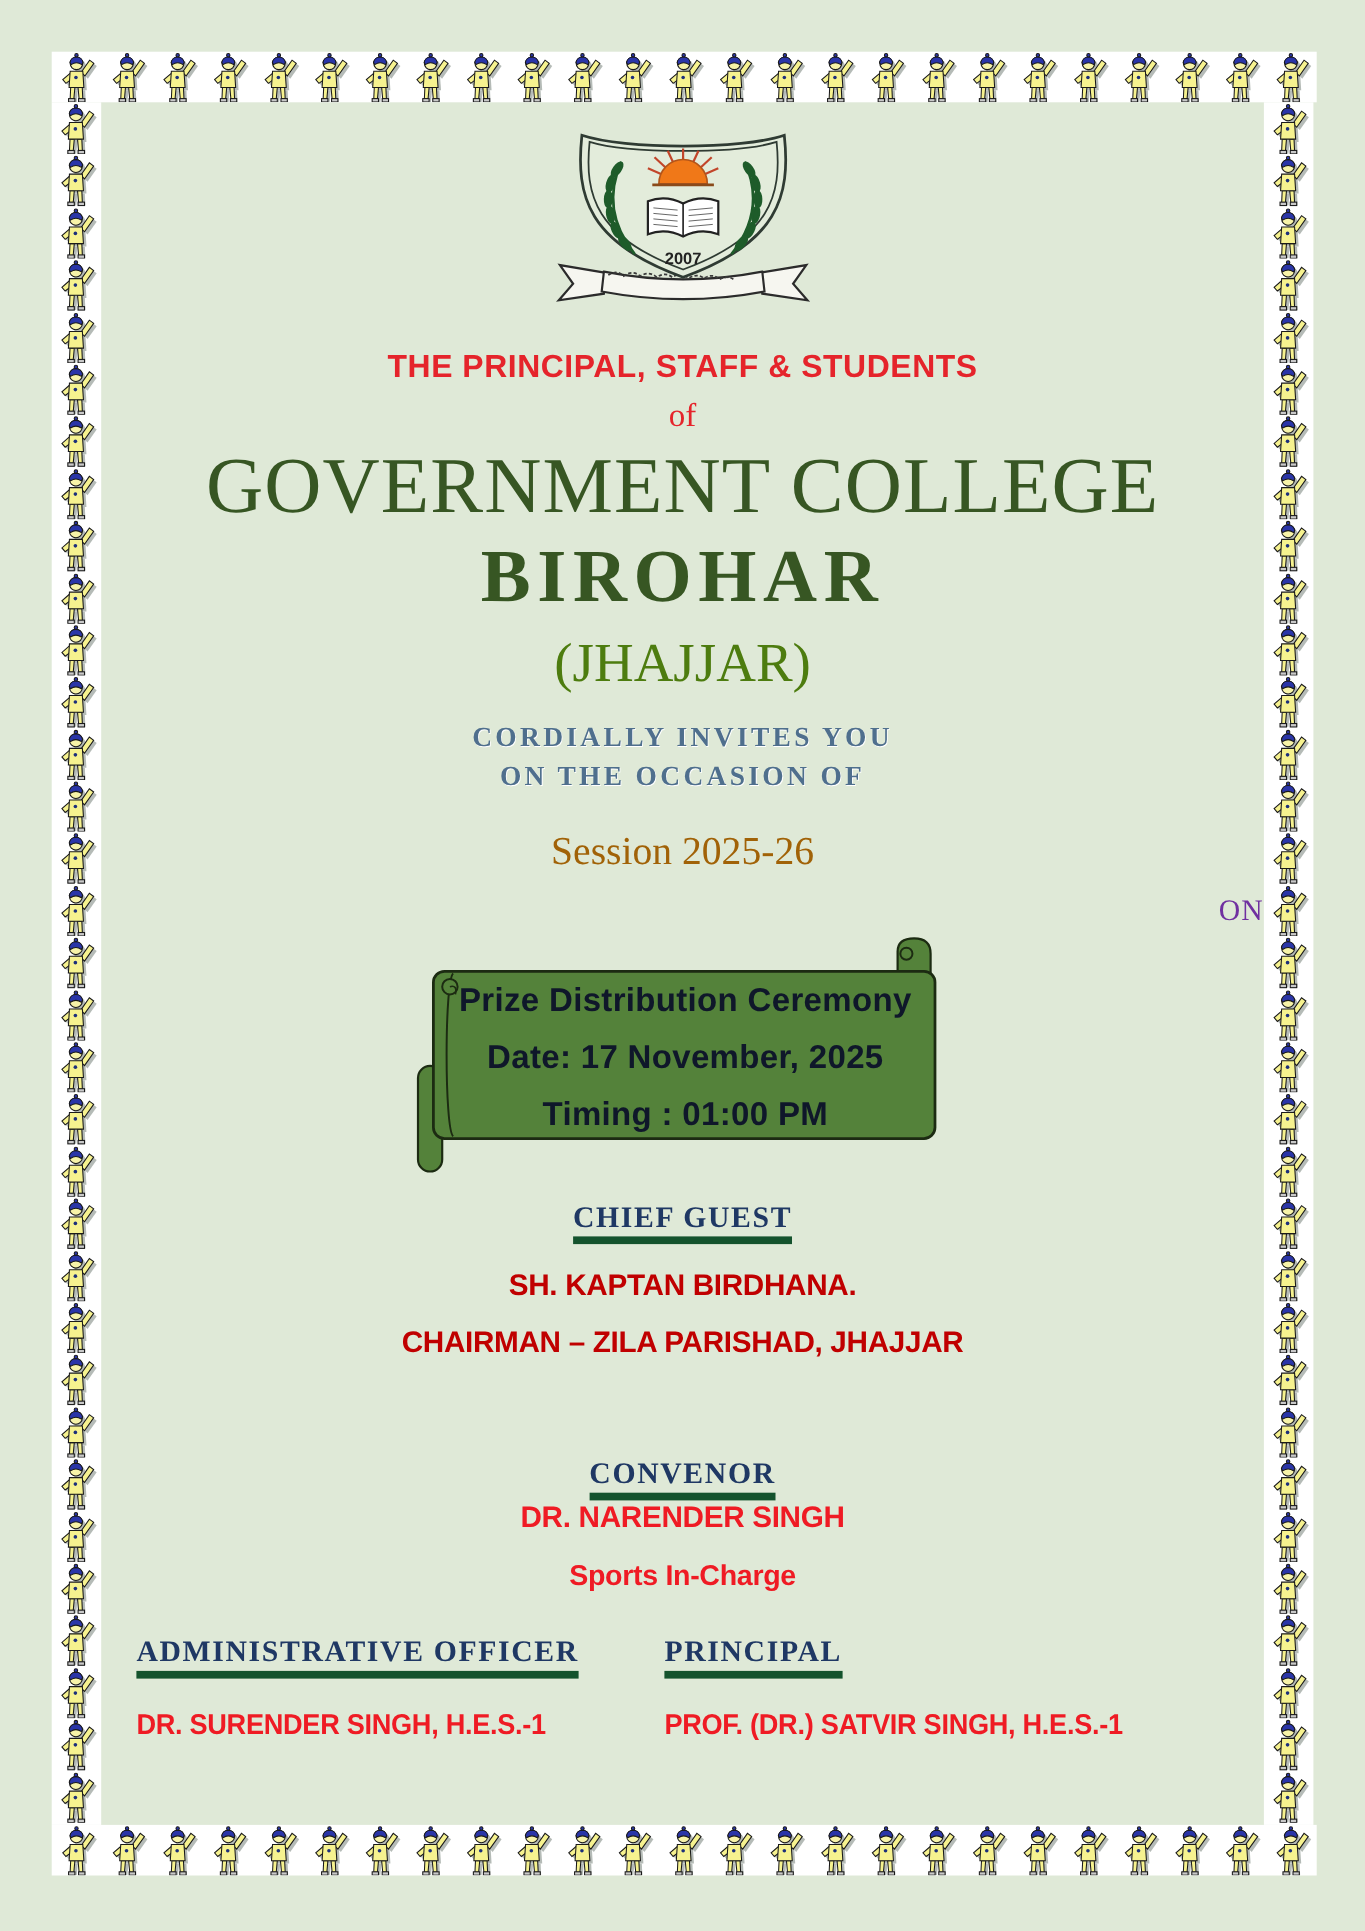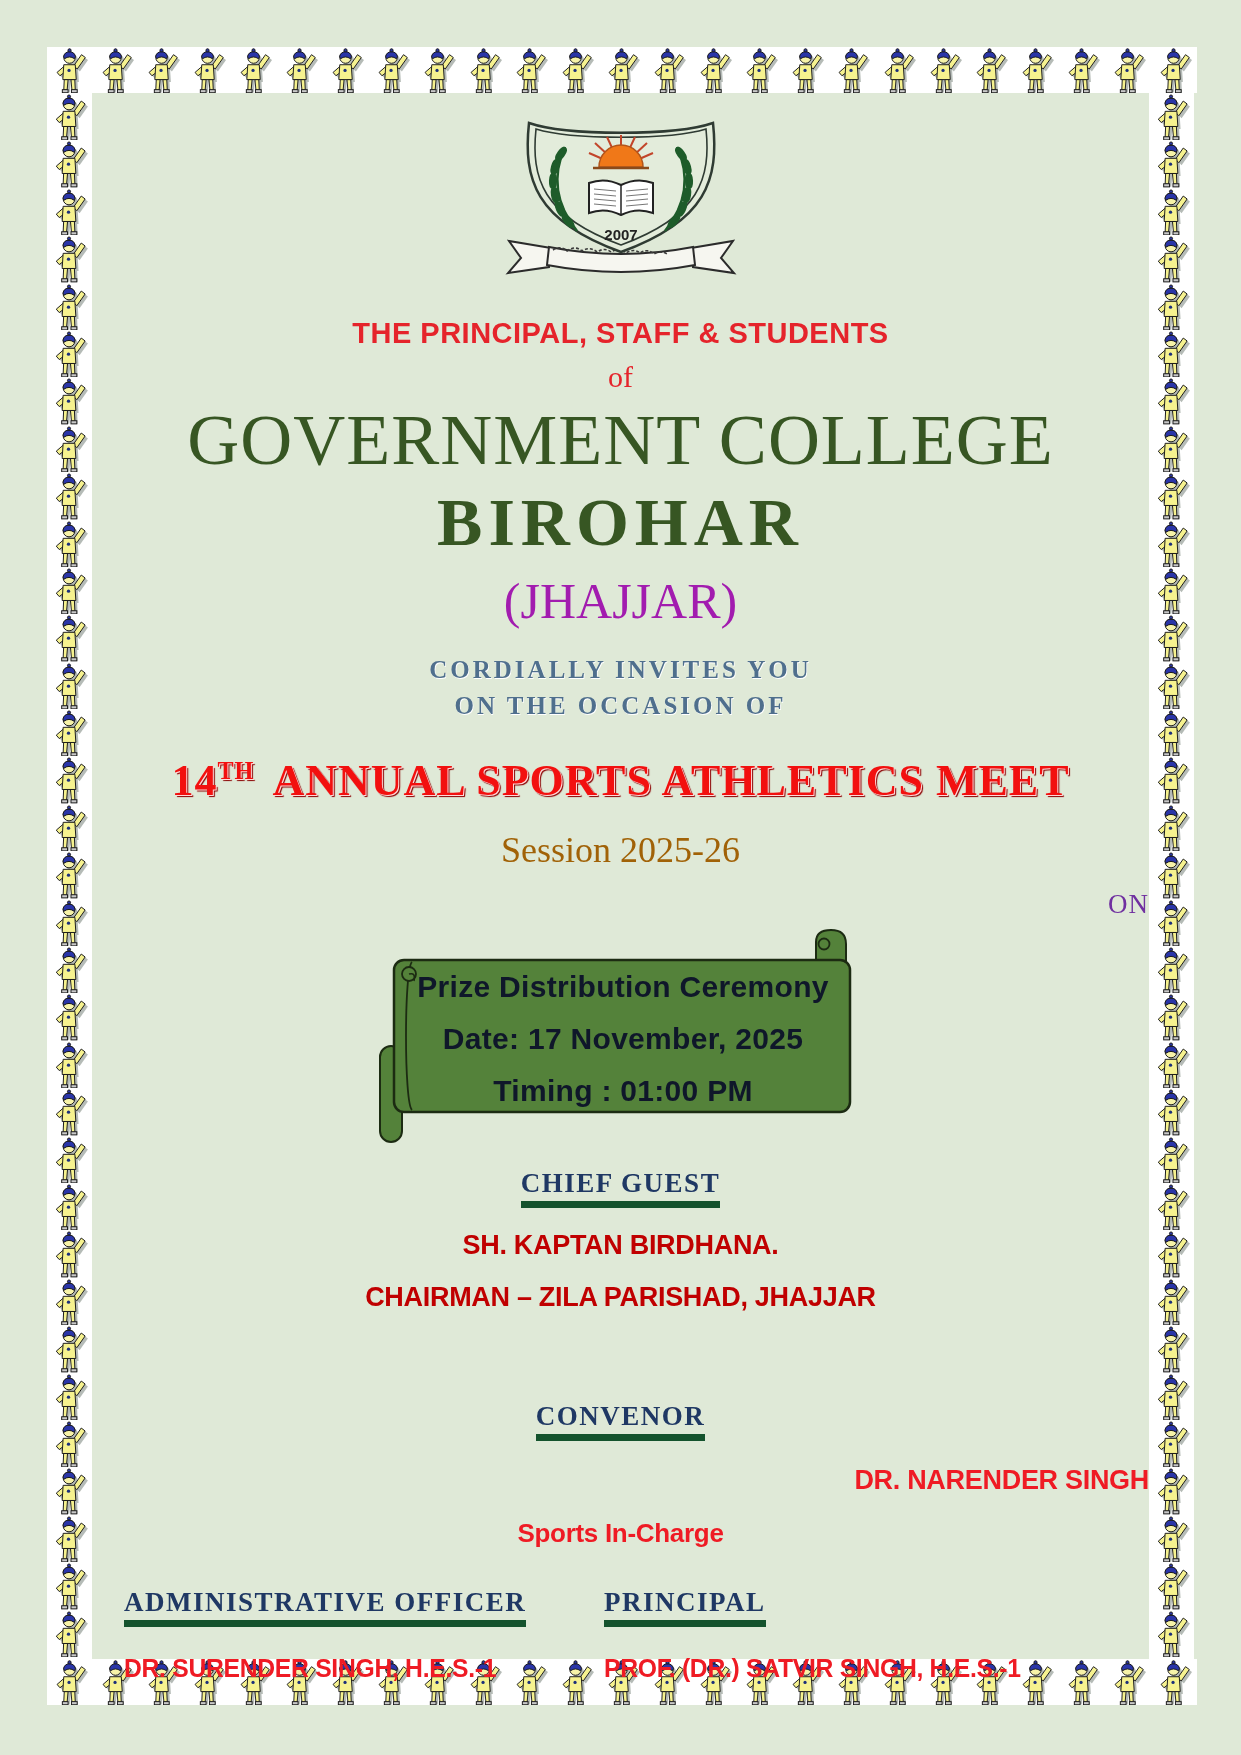--- a/index.html
+++ b/index.html
@@ -15,39 +15,39 @@
   .bs-top .tile,.bs-bottom .tile{width:46px;height:46px;flex:0 0 auto;}
   .bs-left .tile,.bs-right .tile{width:45px;height:47.4px;flex:0 0 auto;}
 
   
   .content{position:absolute;left:92px;top:93px;width:1057px;height:1566px;text-align:center;}
   .logo{margin-top:16px;}
   .h-red{margin-top:26px;font-family:"Liberation Sans",sans-serif;font-weight:700;font-size:29px;color:#e5242b;letter-spacing:0.5px;}
   .h-of{margin-top:10px;font-family:"Liberation Serif",serif;font-size:30px;color:#e5242b;}
   .h-college{margin-top:10px;font-family:"Liberation Serif",serif;font-size:72px;line-height:1.0;color:#375623;letter-spacing:1px;}
   .h-place{margin-top:12px;font-family:"Liberation Serif",serif;font-weight:700;font-size:68px;line-height:1.0;color:#375623;letter-spacing:6px;}
-  .h-district{margin-top:20px;font-family:"Liberation Serif",serif;font-size:50px;line-height:1.0;color:#a21caf;text-align:center;}
+  .h-district{margin-top:20px;font-family:"Liberation Serif",serif;font-size:50px;line-height:1.0;color:#4d7c0f;text-align:center;}
   .invites{margin-top:26px;font-family:"Liberation Serif",serif;font-weight:700;font-size:25px;line-height:1.45;color:#4f6f8d;letter-spacing:3px;text-shadow:0.7px 0.7px 0 #ffffff;}
   .title{margin-top:34px;font-family:"Liberation Serif",serif;font-weight:700;font-size:44px;line-height:1.0;color:#f2100f;letter-spacing:1px;text-shadow:1px 1px 0 #ffd9d9,2px 2px 1px #8a0000;}
   .title sup{font-size:0.55em;vertical-align:super;}
   .session{margin-top:26px;font-family:"Liberation Serif",serif;font-size:36px;color:#a16207;}
   .on-word{margin-top:18px;font-family:"Liberation Serif",serif;font-size:27px;color:#7030a0;letter-spacing:1px;text-align:right;}
 
   
   .scroll-wrap{position:relative;width:505px;height:220px;margin:6px auto 0 auto;}
   .scroll-wrap svg{position:absolute;left:0;top:0;}
   .scroll-line{position:absolute;left:30px;width:450px;text-align:center;color:#0f172a;font-weight:700;font-size:30px;letter-spacing:0.3px;}
   .sl1{top:44px;} .sl2{top:96px;} .sl3{top:148px;}
 
   .sec-head{margin-top:22px;}
   .sec-head span,.sig-head span{display:inline-block;font-family:"Liberation Serif",serif;font-weight:700;font-size:27px;color:#1f3864;letter-spacing:1.5px;border-bottom:7px solid #14532d;padding-bottom:2px;}
   .name-darkred{margin-top:22px;font-weight:700;font-size:27px;color:#c00000;letter-spacing:-0.3px;}
   .desig-darkred{margin-top:21px;font-weight:700;font-size:27px;color:#c00000;letter-spacing:-0.3px;}
   .sec-head-convenor{margin-top:88px;}
-  .name-red{margin-top:24px;font-weight:700;font-size:27px;color:#ef1b24;letter-spacing:-0.3px;text-align:right;}
+  .name-red{font-weight:700;font-size:27px;color:#ef1b24;letter-spacing:-0.3px;}
   .desig-red{margin-top:22px;font-weight:700;font-size:26px;color:#ef1b24;letter-spacing:-0.3px;}
 
   .sig-row{display:flex;margin-top:38px;text-align:left;padding-left:32px;}
   .sig-col-left{width:480px;}
   .sig-col-right{flex:1;}
   .sig-name{margin-top:26px;font-weight:700;font-size:26px;color:#ef1b24;letter-spacing:-0.3px;transform:scaleX(0.95);transform-origin:left center;white-space:nowrap;}
 </style>
 </head>
 <body>
 
@@ -618,24 +618,20 @@
     <div class="h-of">of</div>
     <div class="h-college">GOVERNMENT COLLEGE</div>
     <div class="h-place">BIROHAR</div>
     <div class="h-district">(JHAJJAR)</div>
 
     <div class="invites">
       <div>CORDIALLY INVITES YOU</div>
       <div>ON THE OCCASION OF</div>
     </div>
 
-    <div class="title">
-      <span>14</span><sup>TH</sup>
-      <span style="margin-left:6px;">ANNUAL SPORTS ATHLETICS MEET</span>
-    </div>
 
     <div class="session">Session 2025-26</div>
     <div class="on-word">ON</div>
 
     <div class="scroll-wrap">
       <svg width="505" height="220" viewBox="0 0 505 220">
         <rect x="12" y="120" width="22" height="96" rx="11" fill="#54823a" stroke="#1c2b12" stroke-width="2"></rect>
         <path d="M448,36 L448,16 Q448,4 463,4 Q478,4 478,18 L478,36 Z" fill="#54823a" stroke="#1c2b12" stroke-width="2"></path>
         <circle cx="456" cy="18" r="5.5" fill="none" stroke="#1c2b12" stroke-width="1.8"></circle>
         <rect x="26" y="34" width="456" height="152" rx="10" fill="#54823a" stroke="#1c2b12" stroke-width="2.5"></rect>

